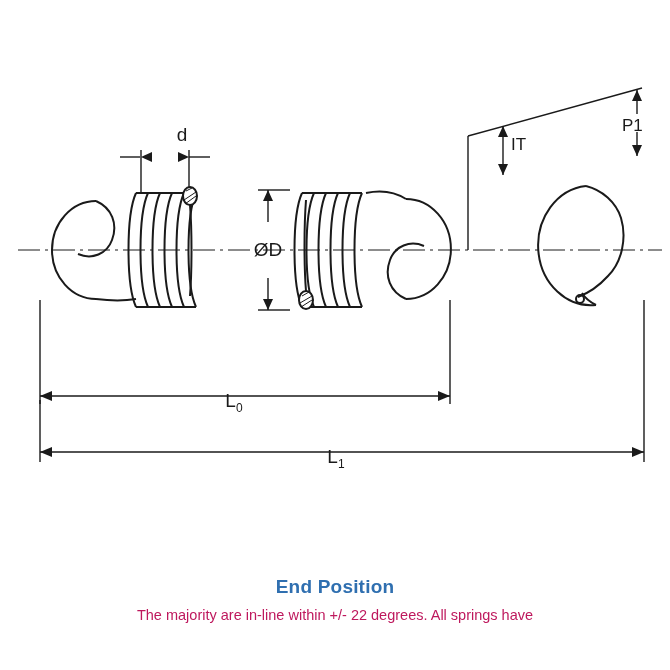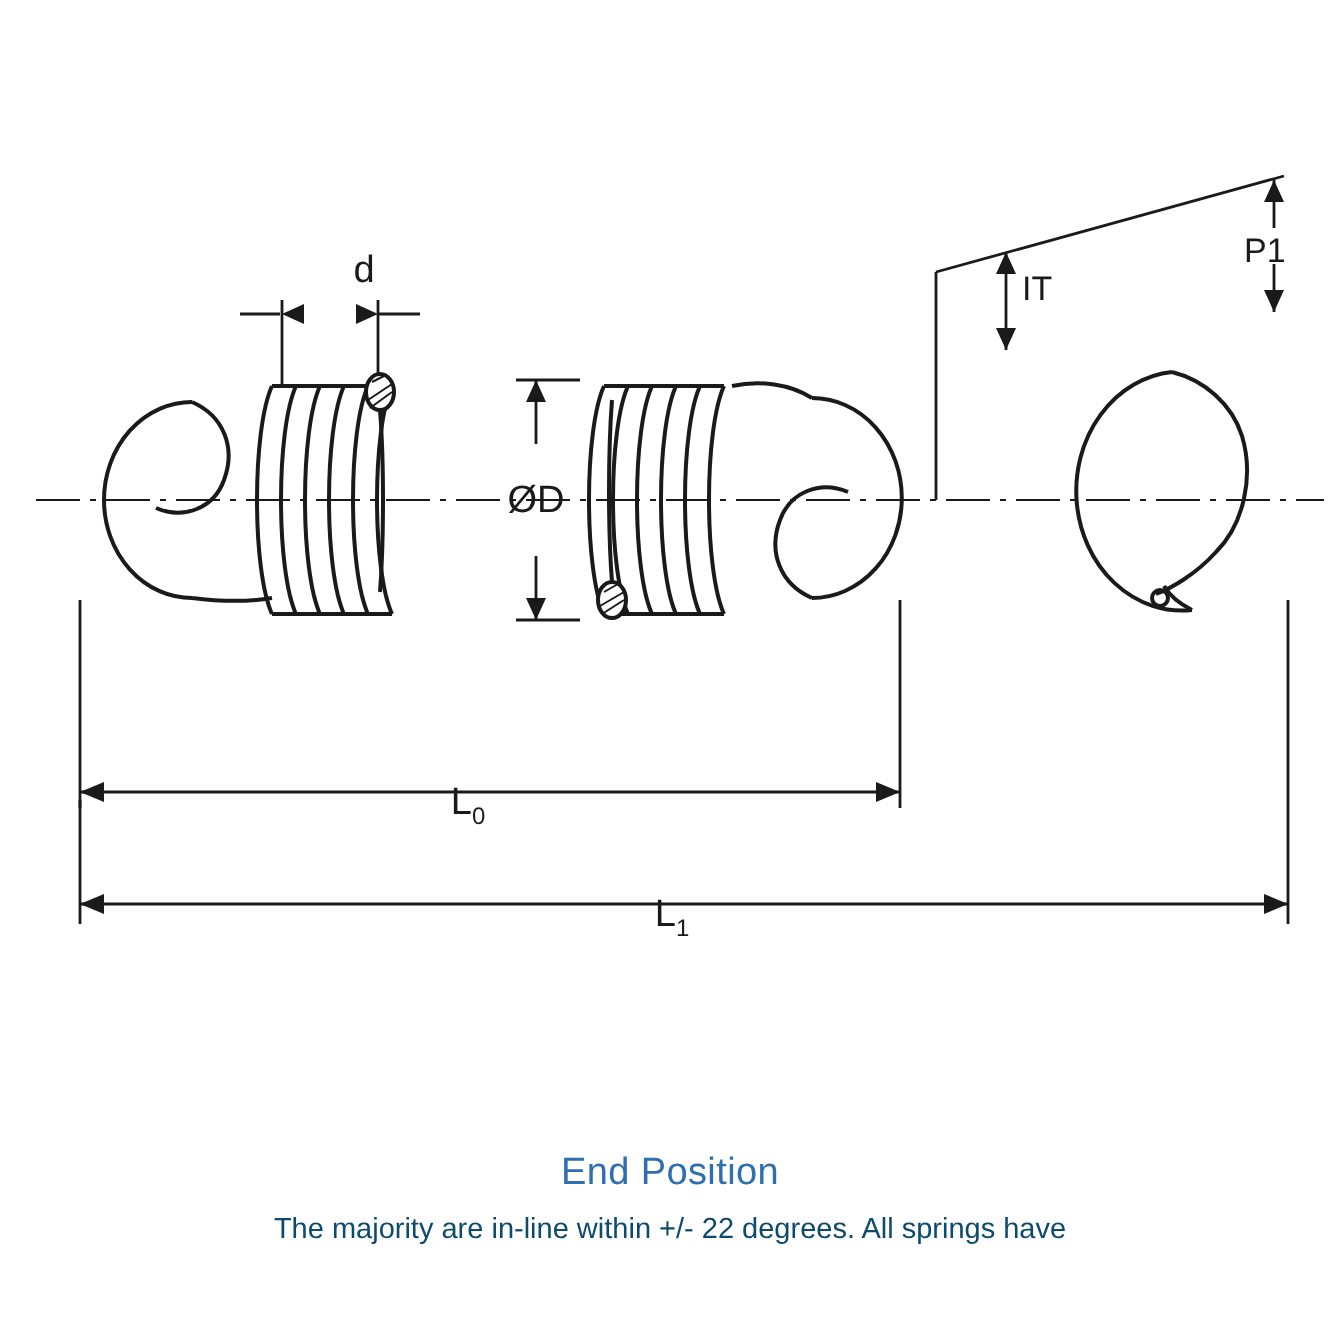--- a/index.html
+++ b/index.html
@@ -28,26 +28,26 @@
   .caption-block {
     position: absolute;
     left: 0;
     top: 576px;
     width: 670px;
     text-align: center;
   }
   .caption-title {
     color: #2f6fb0;
     font-size: 19px;
-    font-weight: normal;
+    font-weight: bold;
     letter-spacing: 0.2px;
     margin: 0 0 8px 0;
   }
   .caption-text {
-    color: #0c4a6e;
+    color: #be185d;
     font-size: 14.5px;
     line-height: 1.35;
     margin: 0;
     padding: 0 60px;
   }
   text {
     font-family: "Liberation Sans", sans-serif;
     fill: #1a1a1a;
   }
   .lbl {

